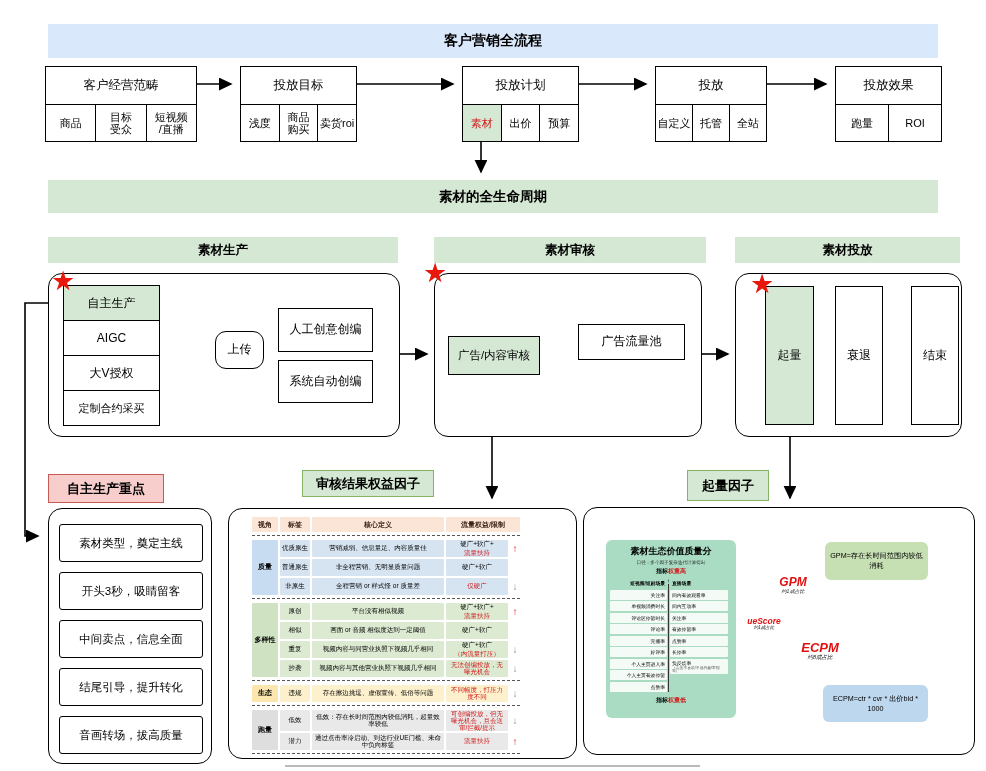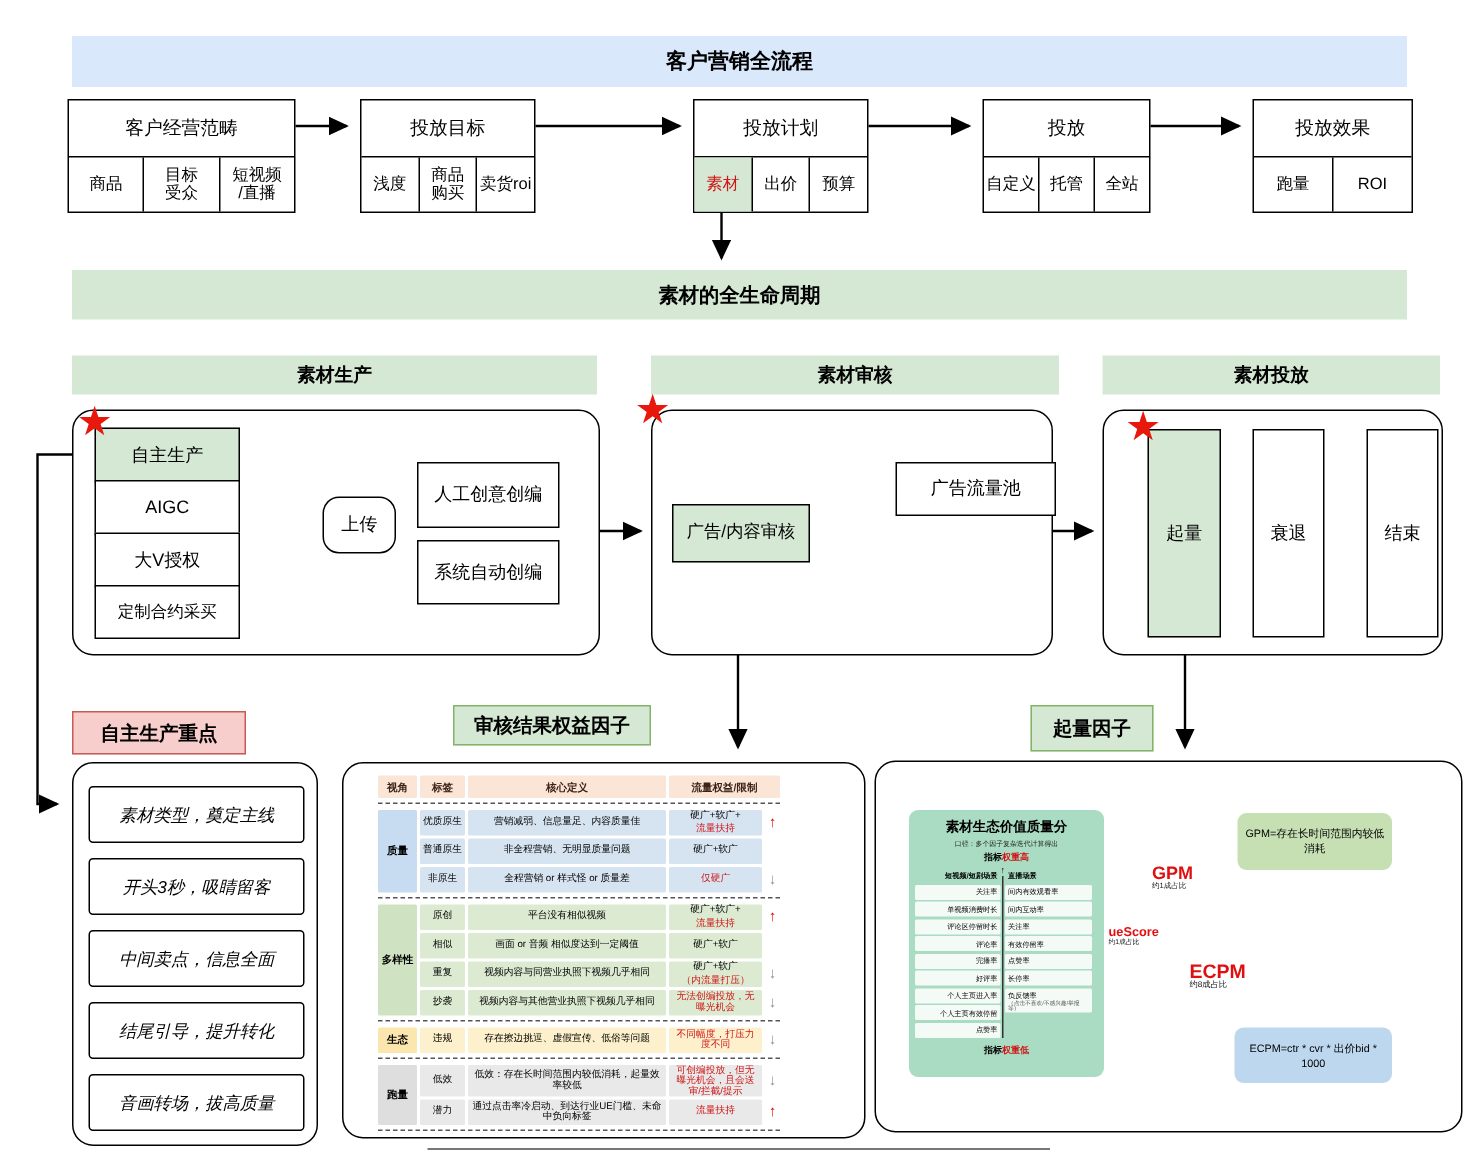--- a/index.html
+++ b/index.html
@@ -64,21 +64,21 @@
   .cols{display:flex;margin-top:2px;text-align:left;}
   .colL{width:57px;display:flex;flex-direction:column;gap:1.5px;}
   .colR{width:58px;display:flex;flex-direction:column;gap:1.5px;}
   .cdiv{width:3px;display:flex;flex-direction:column;align-items:center;font-size:6px;line-height:1;}
   .cdiv .bar{width:1px;flex:1;background:#333;}
   .chead{font-size:5px;font-weight:bold;background:transparent !important;}
   .mrow{font-size:4.8px;background:#f4faf6;border-radius:1px;padding:1px 2px;min-height:8px;
         display:flex;align-items:center;}
   .colL .mrow{justify-content:flex-end;text-align:right;}
   .note{font-size:3.8px;color:#555;line-height:1.05;}
-  .gear-label{position:absolute;z-index:3;line-height:1.05;}
+  .gear-label{position:absolute;z-index:3;text-align:center;line-height:1.05;font-style:italic;}
   .gear-label .gname2{color:#e01010;font-weight:bold;}
   .gear-label .gshare{color:#111;}
   .formula{position:absolute;z-index:2;border-radius:6px;display:flex;align-items:center;
            justify-content:center;font-size:7.2px;text-align:center;padding:2px;box-sizing:border-box;}
 </style>
 </head>
 <body>
 
 <div id="canvas">
 
@@ -201,31 +201,31 @@
   <div class="node" style="left:63px;top:320px;width:95px;height:35px;">AIGC</div>
   <div class="node" style="left:63px;top:355px;width:95px;height:35px;">大V授权</div>
   <div class="node" style="left:63px;top:390px;width:95px;height:34px;font-size:11px;">定制合约采买</div>
   <div class="node" style="left:215px;top:331px;width:47px;height:36px;border-radius:11px;">上传</div>
   <div class="node" style="left:278px;top:308px;width:93px;height:42px;">人工创意创编</div>
   <div class="node" style="left:278px;top:360px;width:93px;height:41px;">系统自动创编</div>
   <div class="star" style="left:51px;top:268px;">★</div>
 
   <div class="rbox" style="left:434px;top:273px;width:266px;height:162px;"></div>
   <div class="node green" style="left:448px;top:336px;width:90px;height:37px;font-size:11.5px;">广告/内容审核</div>
-  <div class="node" style="left:578px;top:308px;width:105px;height:34px;margin-left:19px;">广告流量池</div>
+  <div class="node" style="left:578px;top:324px;width:105px;height:34px;">广告流量池</div>
   <div class="star" style="left:423px;top:260px;">★</div>
 
   <div class="rbox" style="left:735px;top:273px;width:225px;height:162px;"></div>
   <div class="node green" style="left:765px;top:286px;width:47px;height:137px;">起量</div>
   <div class="node" style="left:835px;top:286px;width:46px;height:137px;">衰退</div>
   <div class="node" style="left:911px;top:286px;width:46px;height:137px;">结束</div>
   <div class="star" style="left:750px;top:271px;">★</div>
 
   <div class="abs banner pink z2" style="left:48px;top:474px;width:116px;height:29px;">自主生产重点</div>
-  <div class="rbox" style="left:48px;top:508px;width:162px;height:254px;font-style:italic;">
+  <div class="rbox" style="left:48px;top:508px;width:162px;height:254px;">
     <div class="focus-item" style="top:15px;">素材类型，奠定主线</div>
     <div class="focus-item" style="top:63px;">开头3秒，吸睛留客</div>
     <div class="focus-item" style="top:111px;">中间卖点，信息全面</div>
     <div class="focus-item" style="top:159px;">结尾引导，提升转化</div>
     <div class="focus-item" style="top:207px;">音画转场，拔高质量</div>
   </div>
 
   <div class="abs banner green-bordered z2" style="left:302px;top:470px;width:132px;height:27px;">审核结果权益因子</div>
   <div class="rbox" style="left:228px;top:508px;width:347px;height:249px;"></div>
   <div class="abs tbl" style="left:252px;top:517px;width:268px;">

